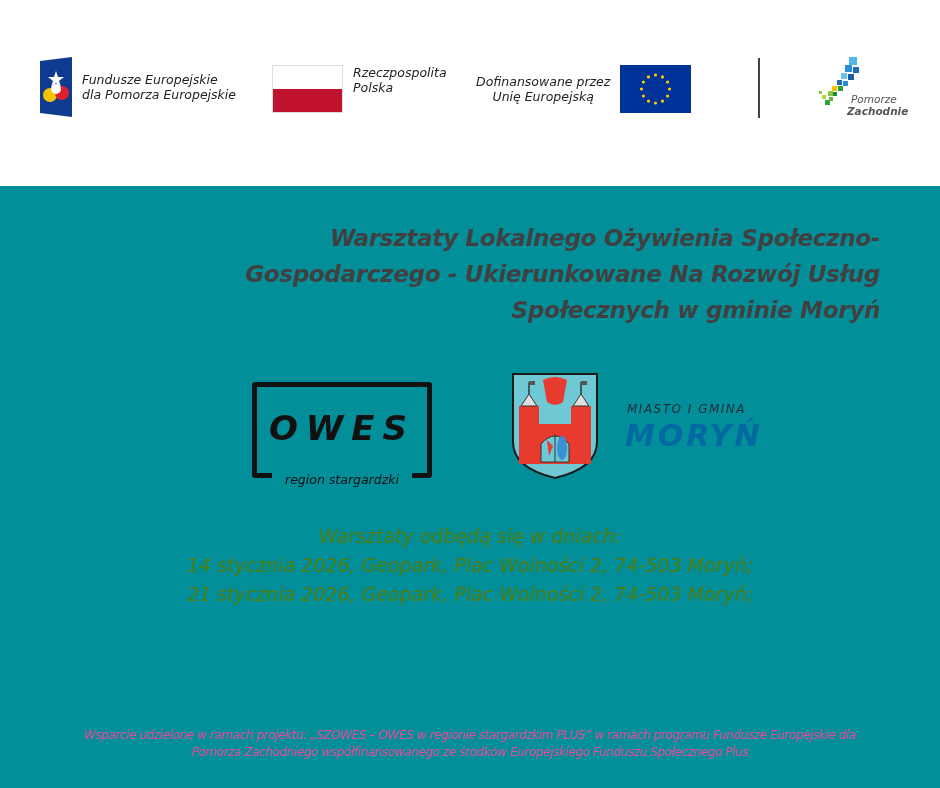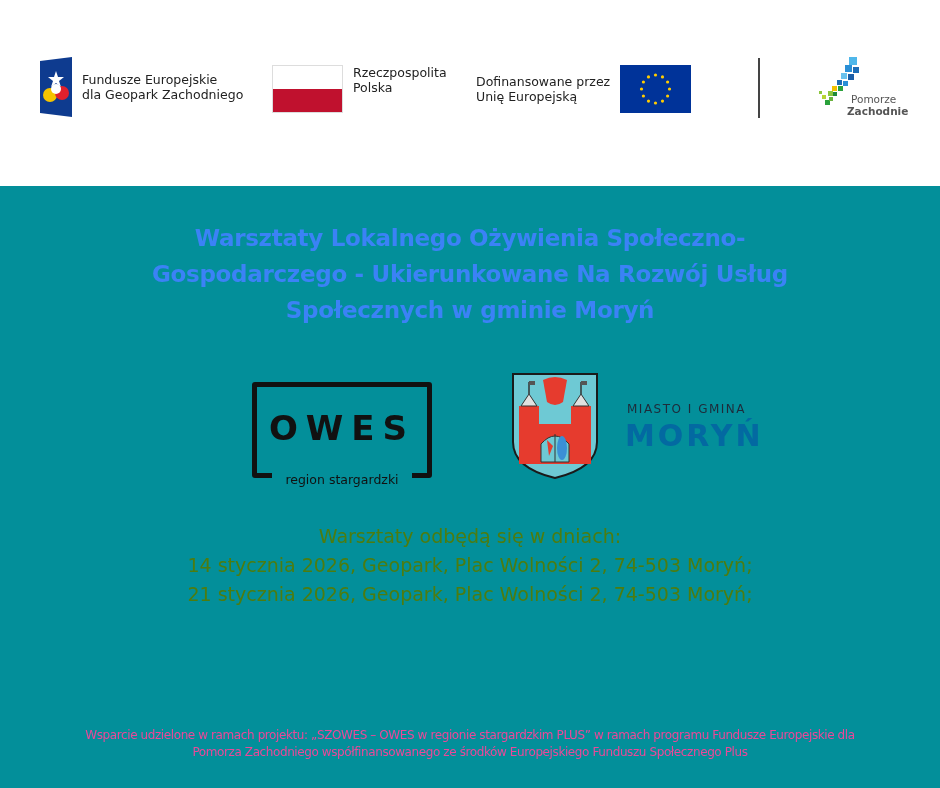--- a/index.html
+++ b/index.html
@@ -1,41 +1,41 @@
 <!DOCTYPE html>
 <html><head>
 <meta charset="utf-8">
 <style>
   * { box-sizing: border-box; margin: 0; padding: 0; }
   body { width: 940px; height: 788px; overflow: hidden; background: #ffffff; font-family: "DejaVu Sans", sans-serif; }
-  .page { position: relative; width: 776px; height: 788px; }
+  .page { position: relative; width: 776px; height: 788px; font-style: italic; }
   .header { position: absolute; left: 0; top: 0; width: 940px; height: 186px; background: #ffffff; }
   .main { position: absolute; left: 0; top: 186px; width: 940px; height: 602px; background: #038f9a; }
 
   .logo-fe { position: absolute; left: 40px; top: 57px; display: flex; align-items: center; }
   .fe-flag { width: 32px; height: 60px; }
   .fe-text { margin-left: 10px; font-size: 12.5px; color: #222; line-height: 15px; font-family: "DejaVu Sans", sans-serif; }
 
   .logo-pl { position: absolute; left: 272px; top: 65px; display: flex; align-items: flex-start; }
   .pl-flag { width: 71px; height: 48px; border: 1px solid #ddd; display: flex; flex-direction: column; }
   .pl-flag .w { flex: 1; background: #fff; }
   .pl-flag .r { flex: 1; background: #c0112e; }
   .pl-text { margin-left: 10px; font-size: 12.5px; color: #222; line-height: 15px; }
 
   .logo-eu { position: absolute; left: 476px; top: 65px; display: flex; align-items: center; }
-  .eu-text { font-size: 12.5px; color: #222; line-height: 15px; text-align: left; margin-right: 10px; }
+  .eu-text { font-size: 12.5px; color: #222; line-height: 15px; text-align: center; margin-right: 10px; }
   .eu-flag { width: 71px; height: 48px; }
 
   .vsep { position: absolute; left: 758px; top: 58px; width: 2px; height: 60px; background: #444; }
 
   .logo-pz { position: absolute; left: 815px; top: 55px; width: 100px; height: 70px; }
   .pz-text { position: absolute; left: 32px; top: 38px; font-size: 10.5px; color: #555; line-height: 12px; }
   .pz-text .b { font-weight: bold; color: #555; }
 
-  .title { position: absolute; left: 60px; top: 220px; width: 820px; text-align: center; color: #3b82f6; font-weight: bold; font-size: 23px; line-height: 36px; font-family: "DejaVu Sans", sans-serif; letter-spacing: -0.3px; }
+  .title { position: absolute; left: 60px; top: 220px; width: 820px; text-align: right; color: #404040; font-weight: bold; font-size: 23px; line-height: 36px; font-family: "DejaVu Sans", sans-serif; letter-spacing: -0.3px; }
 
   .owes { position: absolute; left: 252px; top: 376px; width: 180px; height: 96px; margin-top: 6px; }
   .owes-bracket { position: absolute; inset: 0; border: 5px solid #111; border-radius: 3px; }
   .owes-gap { position: absolute; left: 20px; right: 20px; bottom: -6px; height: 12px; background: #038f9a; }
   .owes-word { position: absolute; left: 0; right: 0; top: 26px; text-align: center; font-size: 34px; font-weight: bold; color: #111; letter-spacing: 8px; font-family: "DejaVu Sans", sans-serif; }
   .owes-sub { position: absolute; left: 0; right: 0; bottom: -9px; text-align: center; font-size: 12.5px; color: #111; }
 
   .moryn-crest { position: absolute; left: 511px; top: 372px; width: 88px; height: 108px; }
   .moryn-small { position: absolute; left: 627px; top: 402px; font-size: 12px; letter-spacing: 1.5px; color: #1e2b3a; }
   .moryn-big { position: absolute; left: 625px; top: 418px; font-size: 30px; font-weight: bold; letter-spacing: 3px; color: #0369a1; }
@@ -53,21 +53,21 @@
     <div class="logo-fe">
       <svg class="fe-flag" viewBox="0 0 32 60">
         <polygon points="0,4 32,0 32,60 0,56" fill="#0e3b8f"></polygon>
         <polygon points="16,14 18,20 24,20 19,24 21,30 16,26 11,30 13,24 8,20 14,20" fill="#ffffff"></polygon>
         <circle cx="10" cy="38" r="7" fill="#f5c400"></circle>
         <circle cx="22" cy="36" r="7" fill="#e2202c"></circle>
         <circle cx="16" cy="32" r="5" fill="#ffffff"></circle>
       </svg>
       <div class="fe-text">
         <div>Fundusze Europejskie</div>
-        <div>dla Geopark Zachodniego</div>
+        <div>dla Pomorza Europejskie</div>
       </div>
     </div>
 
     <div class="logo-pl">
       <div class="pl-flag">
           <div class="w"></div>
           <div class="r"></div>
         </div>
       <div class="pl-text">
         <div>Rzeczpospolita</div>

